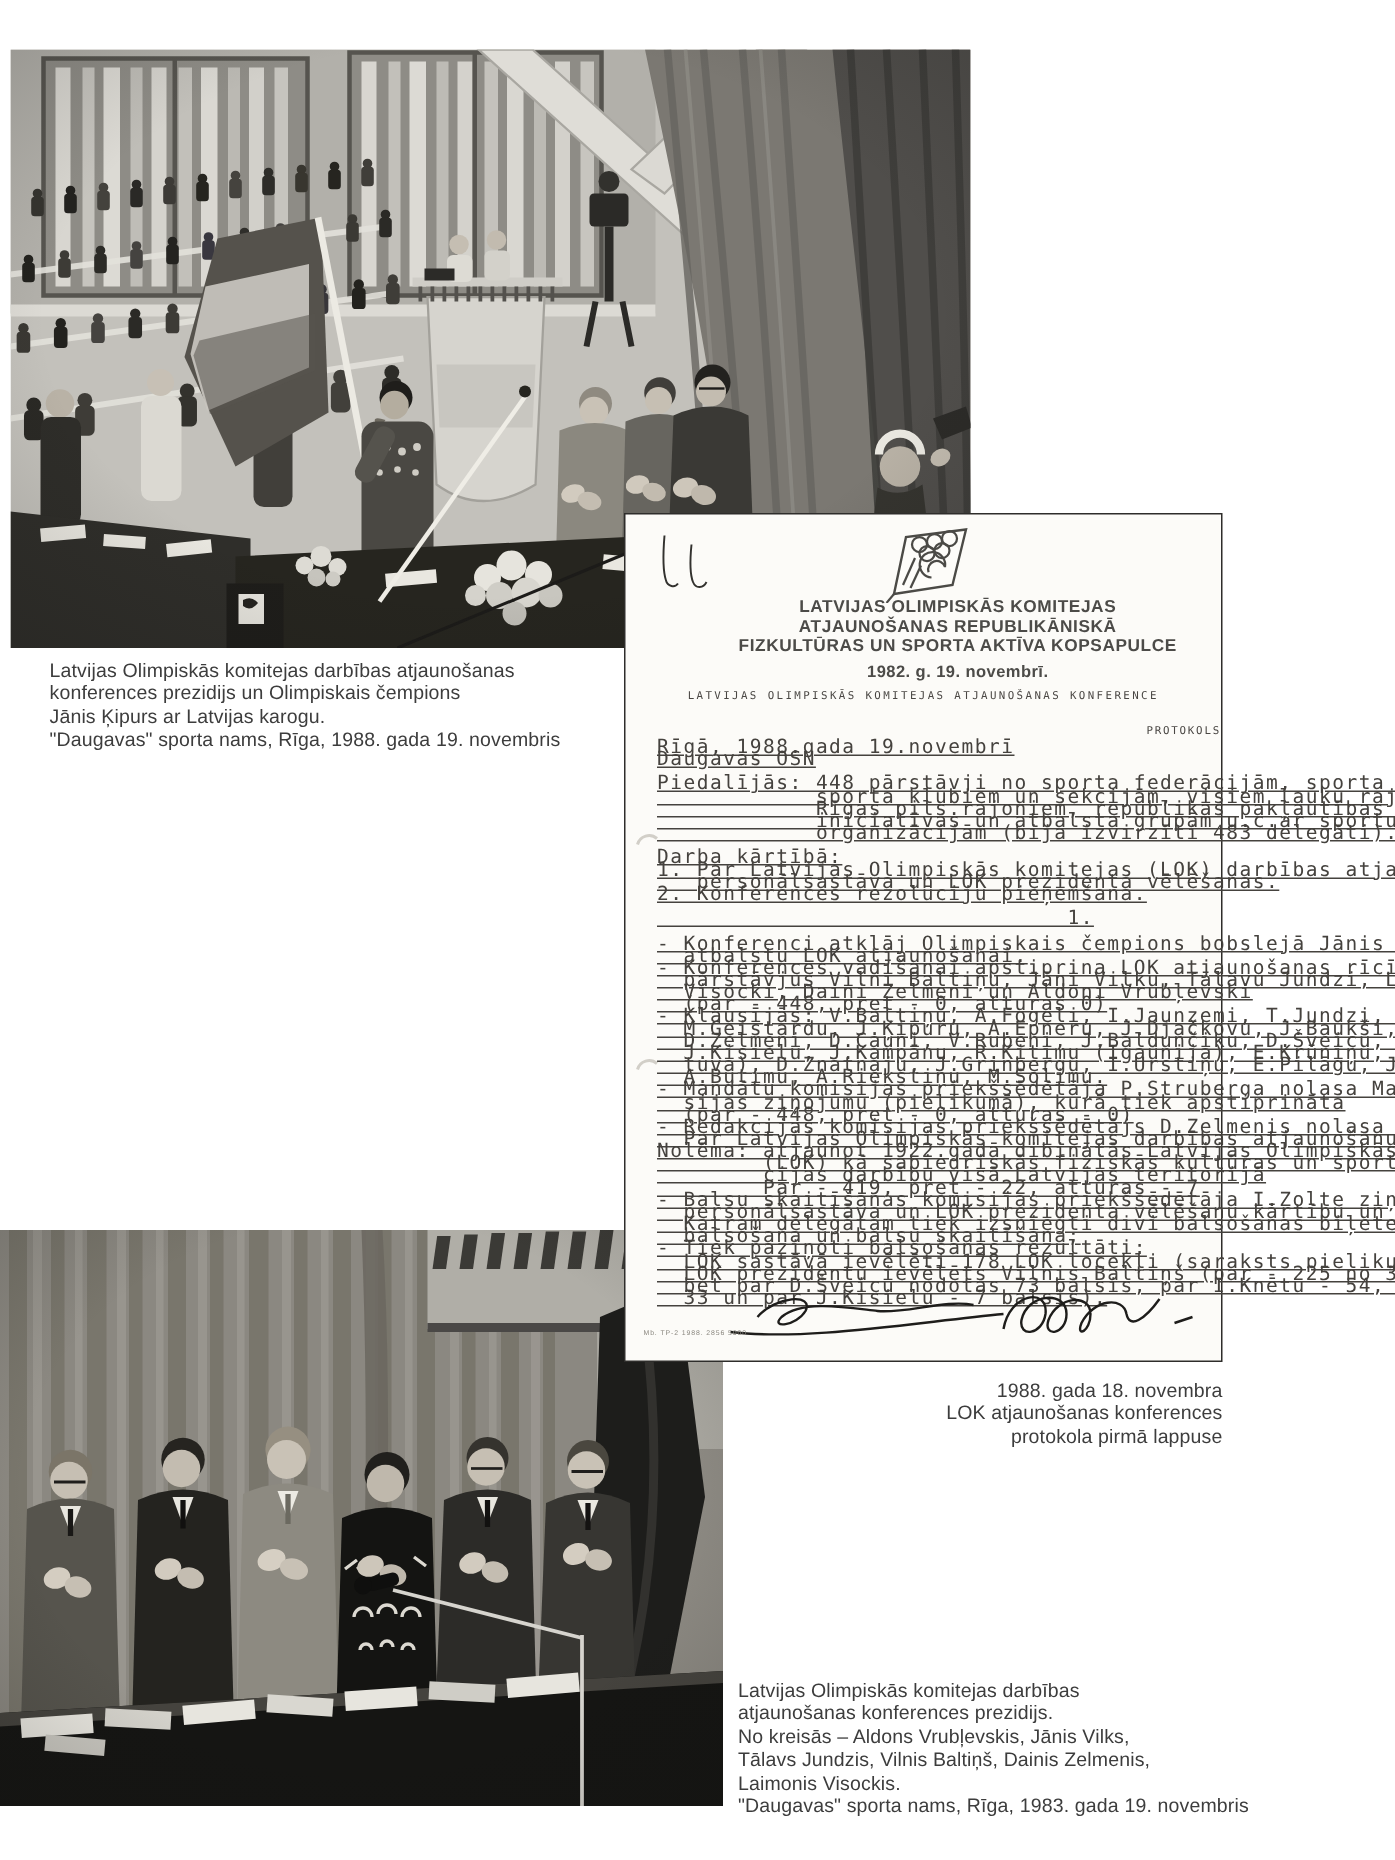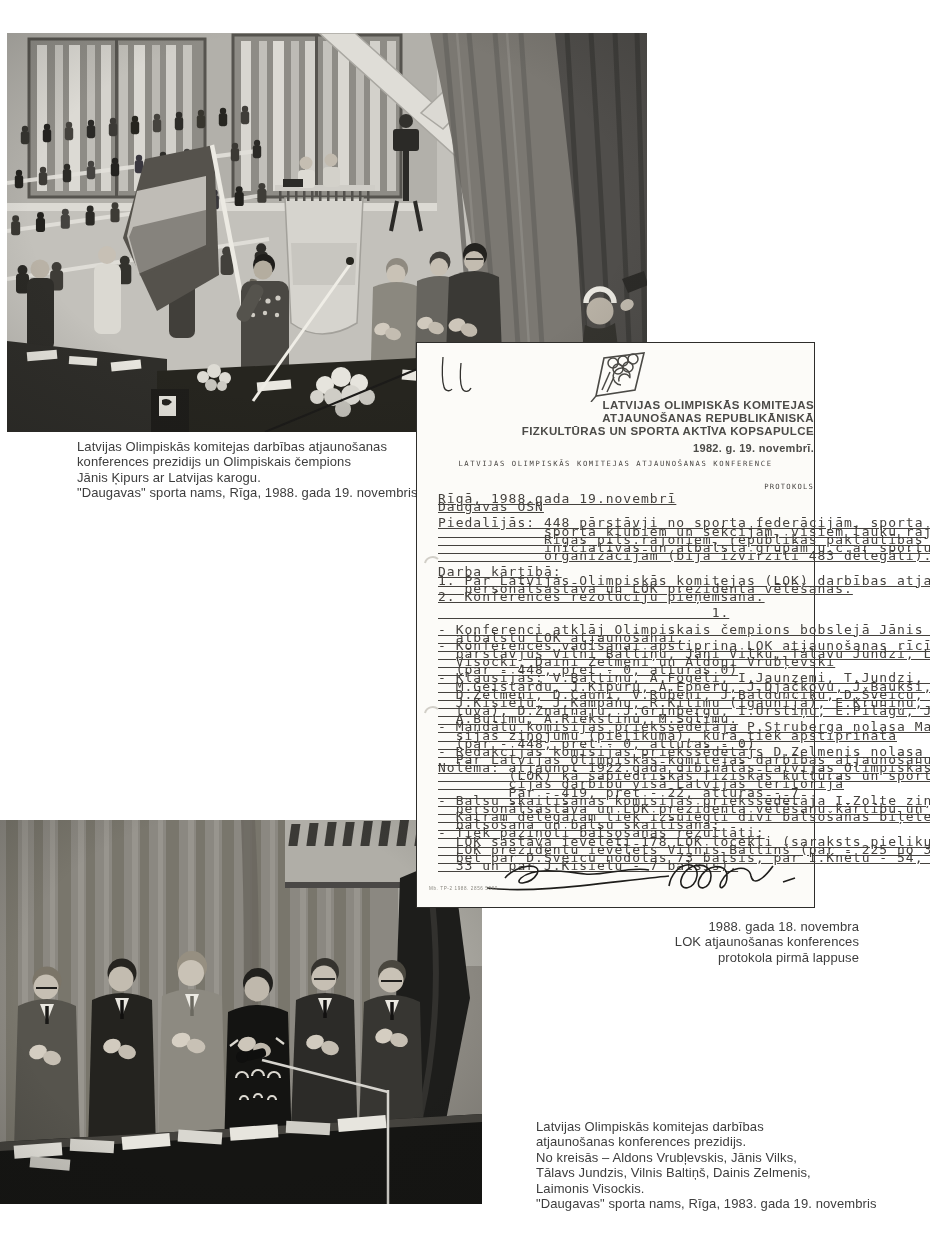--- a/index.html
+++ b/index.html
@@ -1,23 +1,23 @@
 <!DOCTYPE html>
 <html><head>
 <meta charset="utf-8">
 <style>
   html,body{margin:0;padding:0;background:#e8e8e8;}
   #page{position:relative;width:930px;height:1240px;background:#ffffff;margin:0 auto;
         font-family:"Liberation Sans",sans-serif;overflow:hidden;}
   .photo{position:absolute;display:block;}
   .caption{position:absolute;font-size:13px;line-height:15.4px;color:#3d3d3d;
-           white-space:pre-line;letter-spacing:.1px;margin-left:44px;}
+           white-space:pre-line;letter-spacing:.1px;}
   #doc{position:absolute;left:416px;top:342px;width:399px;height:566px;
        background:#fcfbf8;border:1.5px solid #2e2d2b;box-sizing:border-box;z-index:5;}
-  #doc .hdr{position:absolute;left:0;width:100%;text-align:right;color:#4c4b48;}
+  #doc .hdr{position:absolute;left:0;width:100%;text-align:center;color:#4c4b48;padding-left:23px;}
   #doc-orgtitle{top:56px;font-size:11.5px;line-height:12.8px;font-weight:600;
                 letter-spacing:.4px;white-space:pre-line;}
   #doc-date{top:99px;font-size:11px;font-weight:600;letter-spacing:.3px;}
   .tw{font-family:"DejaVu Sans Mono","Liberation Mono",monospace;color:#45423e;}
   #doc-conf{position:absolute;top:116px;left:0;width:100%;text-align:center;
             font-size:7.2px;letter-spacing:1.6px;color:#4a4744;}
   #doc-proto{position:absolute;top:139px;left:0;width:100%;text-align:right;
              font-size:7.2px;letter-spacing:1.2px;color:#4a4744;}
   #doc-body{position:absolute;left:21px;top:152px;font-size:13px;line-height:8.15px;
             letter-spacing:1px;white-space:pre;text-decoration:underline;}

